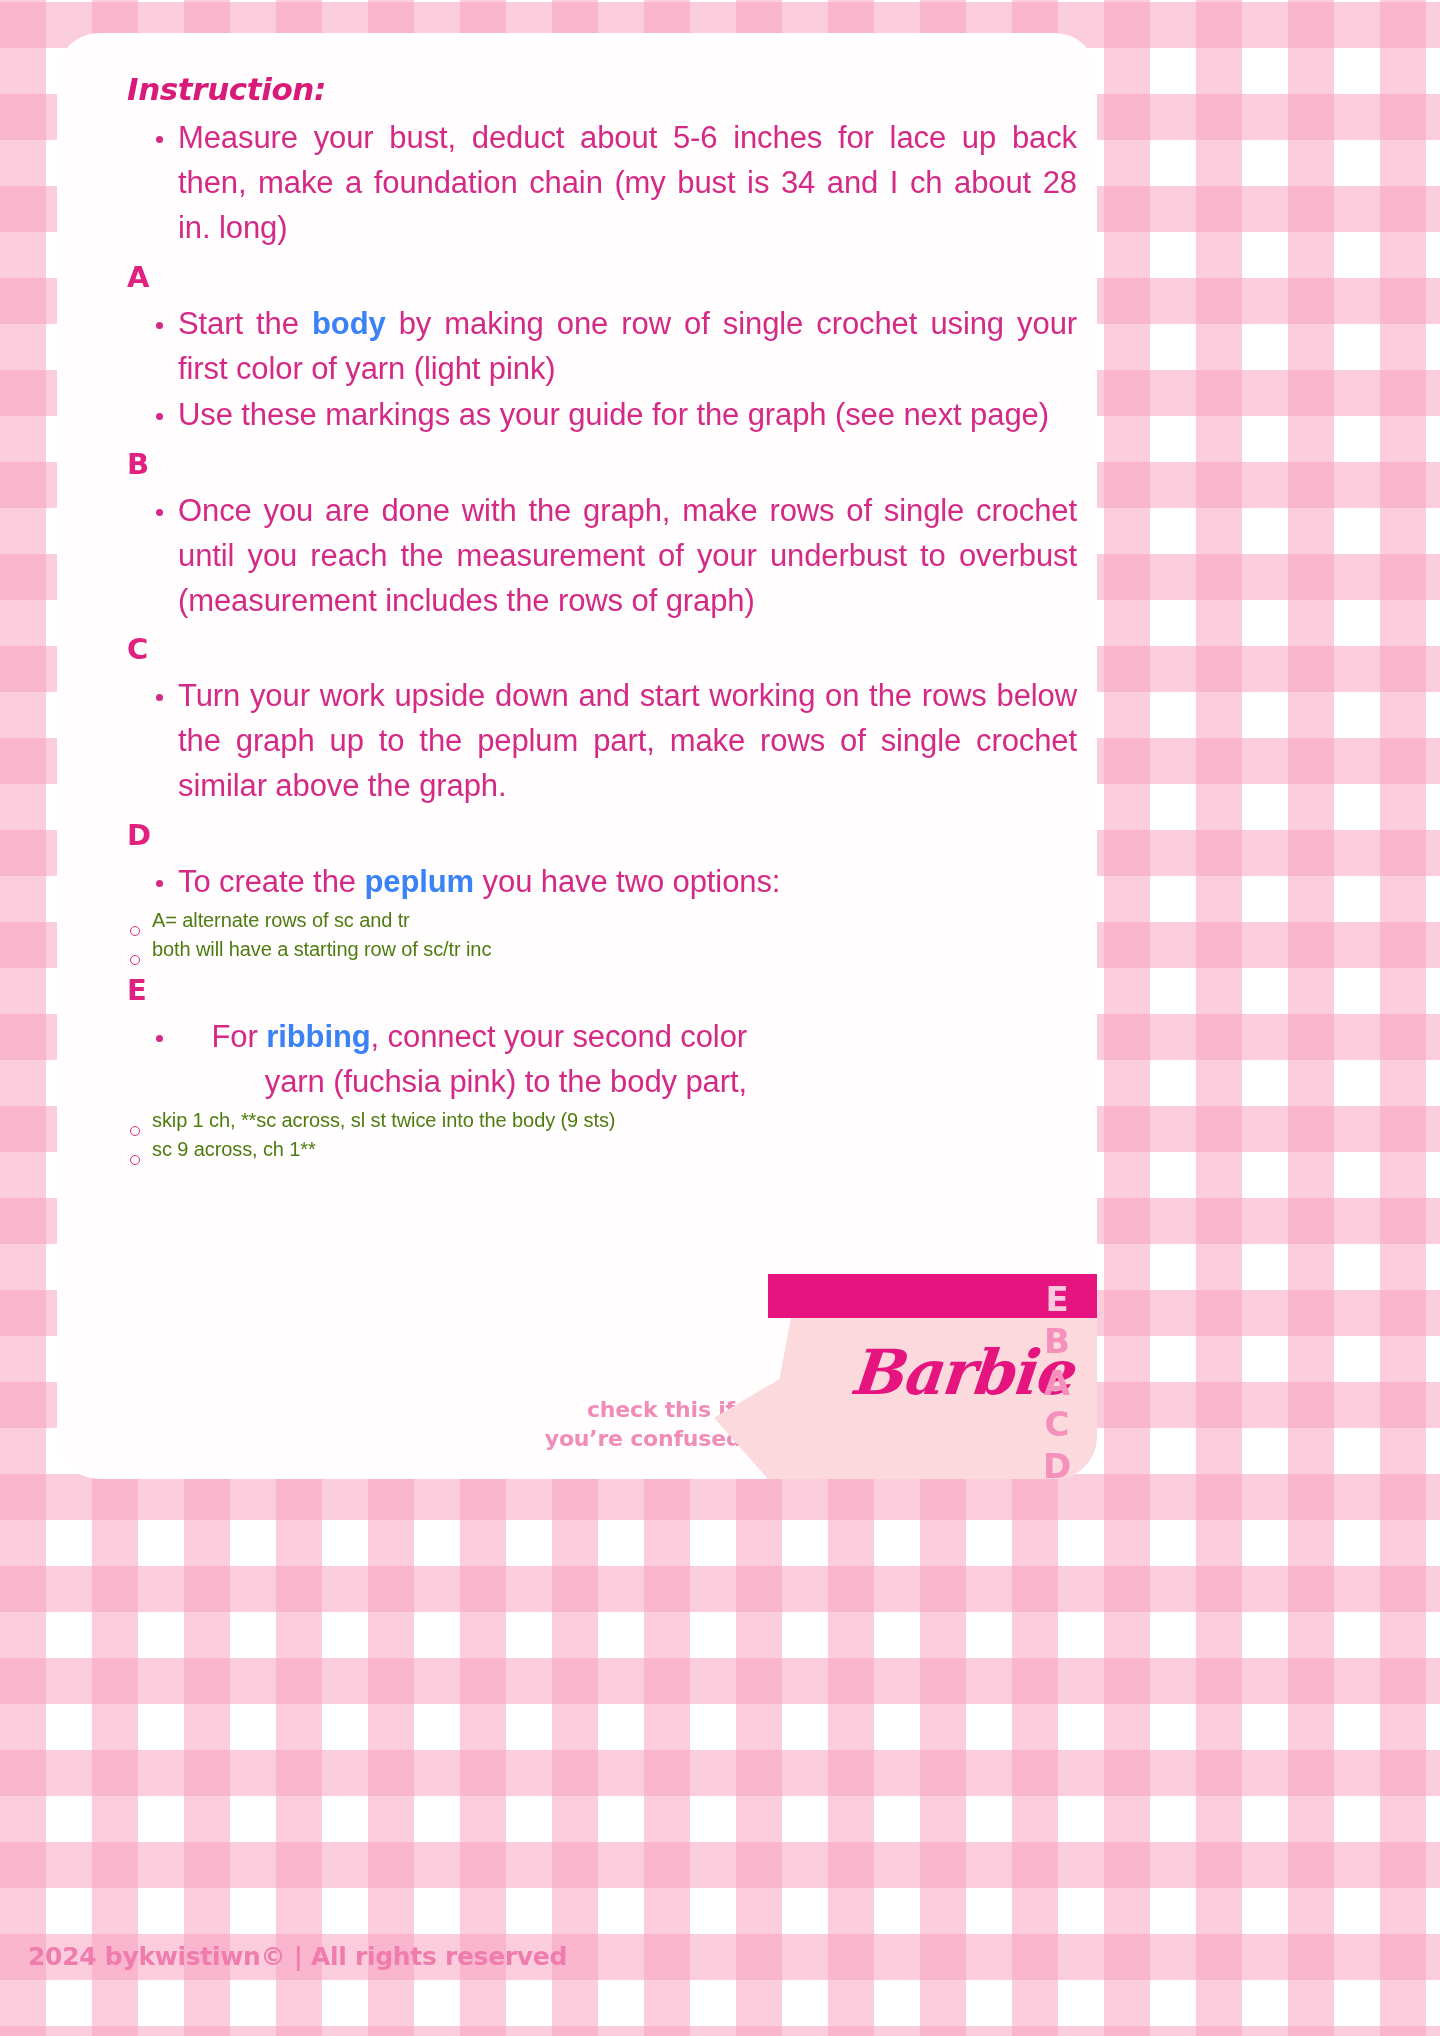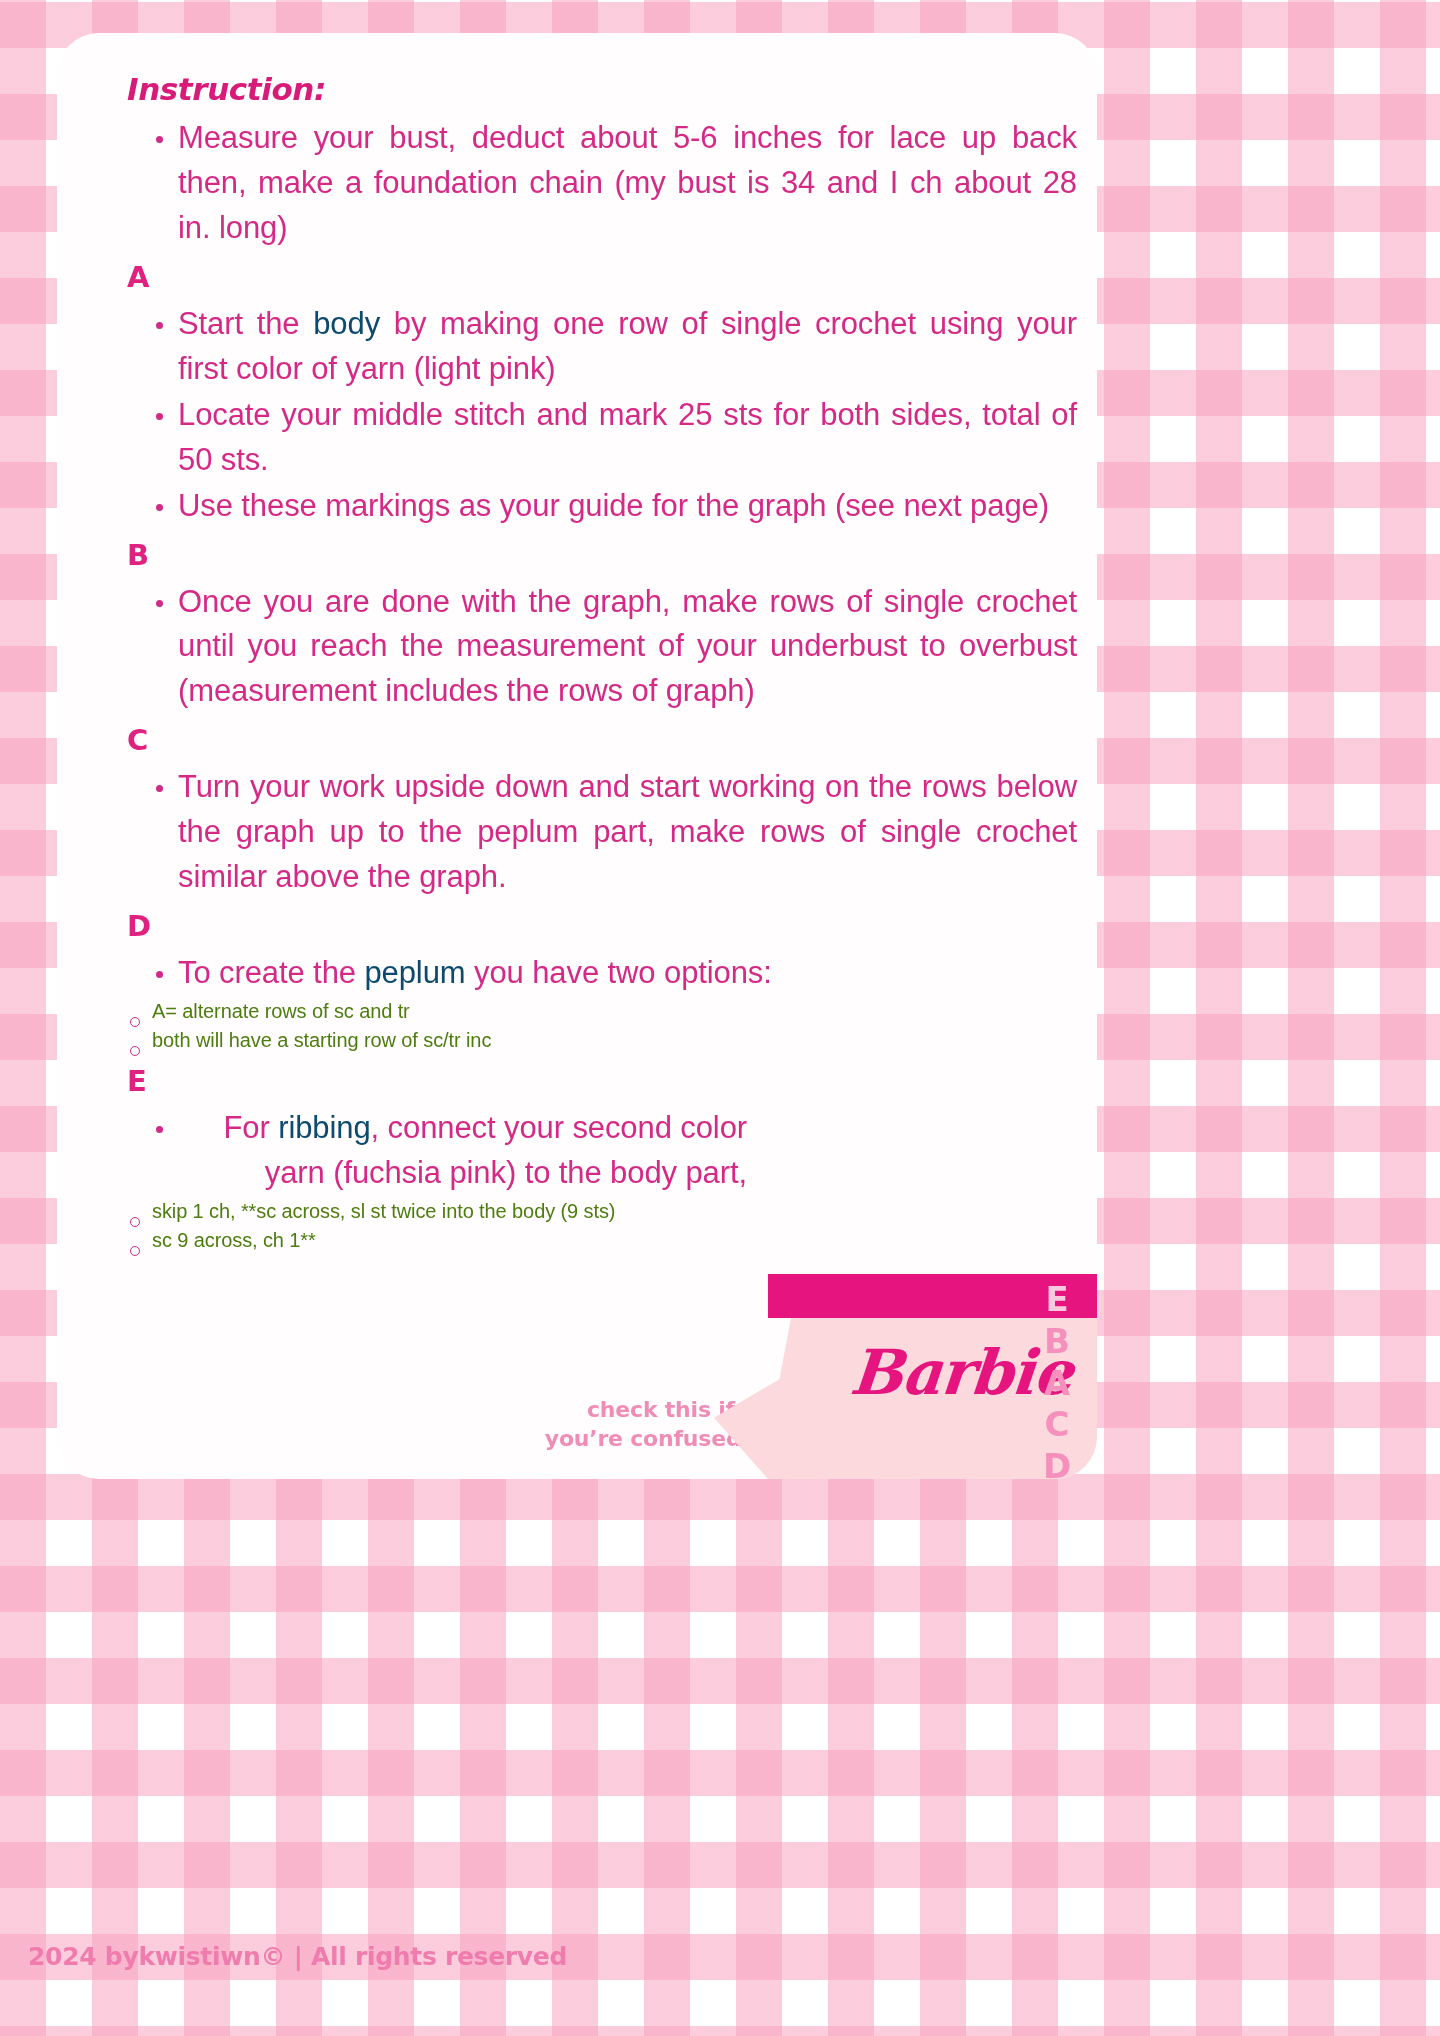--- a/index.html
+++ b/index.html
@@ -124,22 +124,22 @@
     left: 8px;
     top: 20px;
     width: 8px;
     height: 8px;
     border-radius: 50%;
     border: 1.6px solid #d42a86;
     background: transparent;
   }
 
   b, .bold {
-    font-weight: normal;
-    color: #0c4a6e;
+    font-weight: bold;
+    color: #3b82f6;
   }
 
   
   #e-list { width: 600px; }
   #e-list li { text-align: right; }
   #e-sub { margin-left: 51px; width: 600px; }
 
   
   #confused-note {
     position: absolute;
@@ -251,23 +251,20 @@
     <ul class="bullets">
       <li>
         <span>Measure your bust, deduct about 5-6 inches for lace up back then, make a foundation chain (my bust is 34 and I ch about 28 in. long)</span>
       </li>
     </ul>
 
     <div class="section-letter">A</div>
     <ul class="bullets">
       <li>
         <span>Start the </span><b>body</b><span> by making one row of single crochet using your first color of yarn (light pink)</span>
-      </li>
-      <li>
-        <span>Locate your middle stitch and mark 25 sts for both sides, total of 50 sts.</span>
       </li>
       <li>
         <span>Use these markings as your guide for the graph (see next page)</span>
       </li>
     </ul>
 
     <div class="section-letter">B</div>
     <ul class="bullets">
       <li>
         <span>Once you are done with the graph, make rows of single crochet until you reach the measurement of your underbust to overbust (measurement includes the rows of graph)</span>

